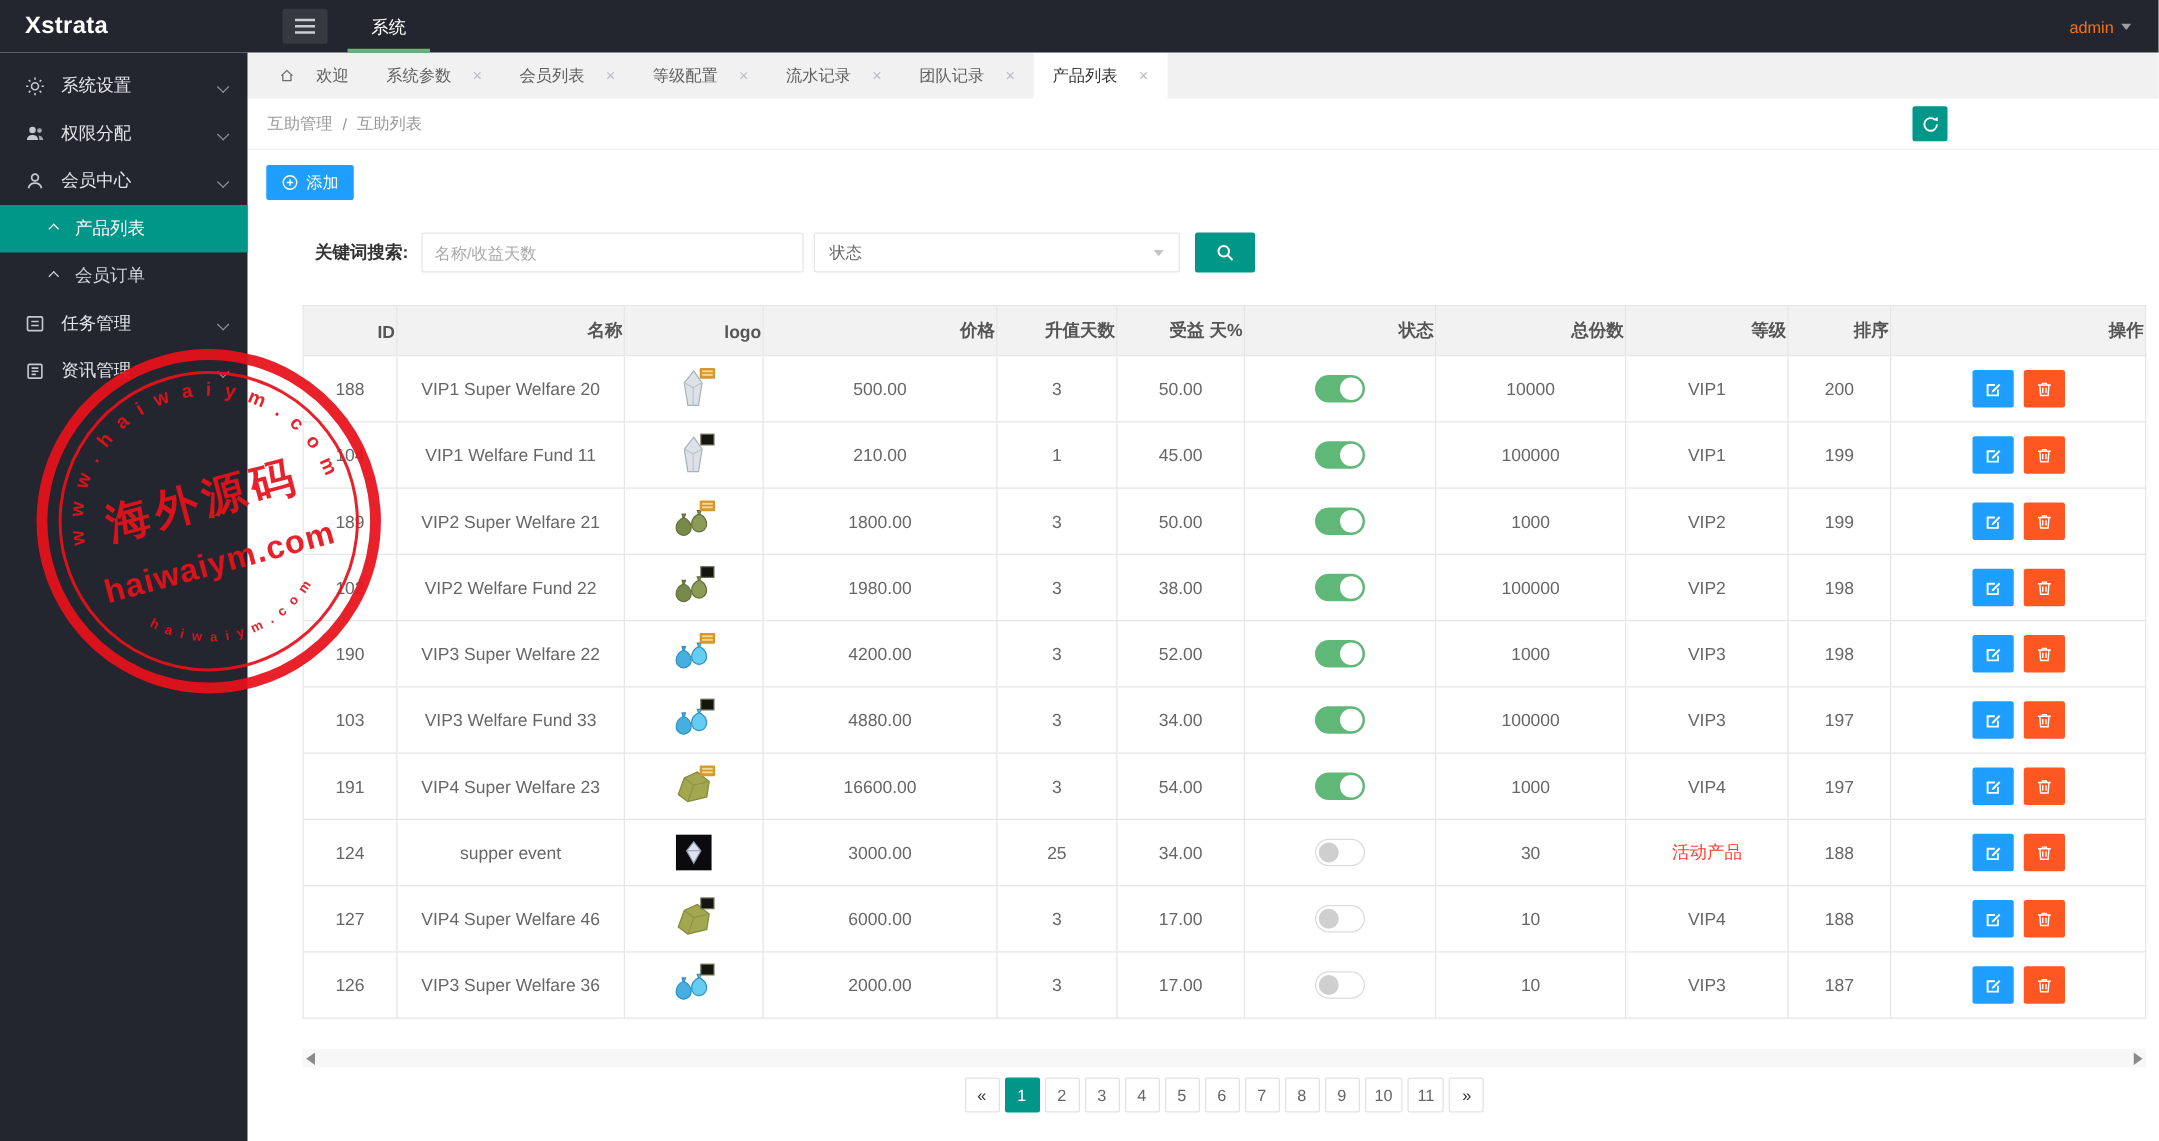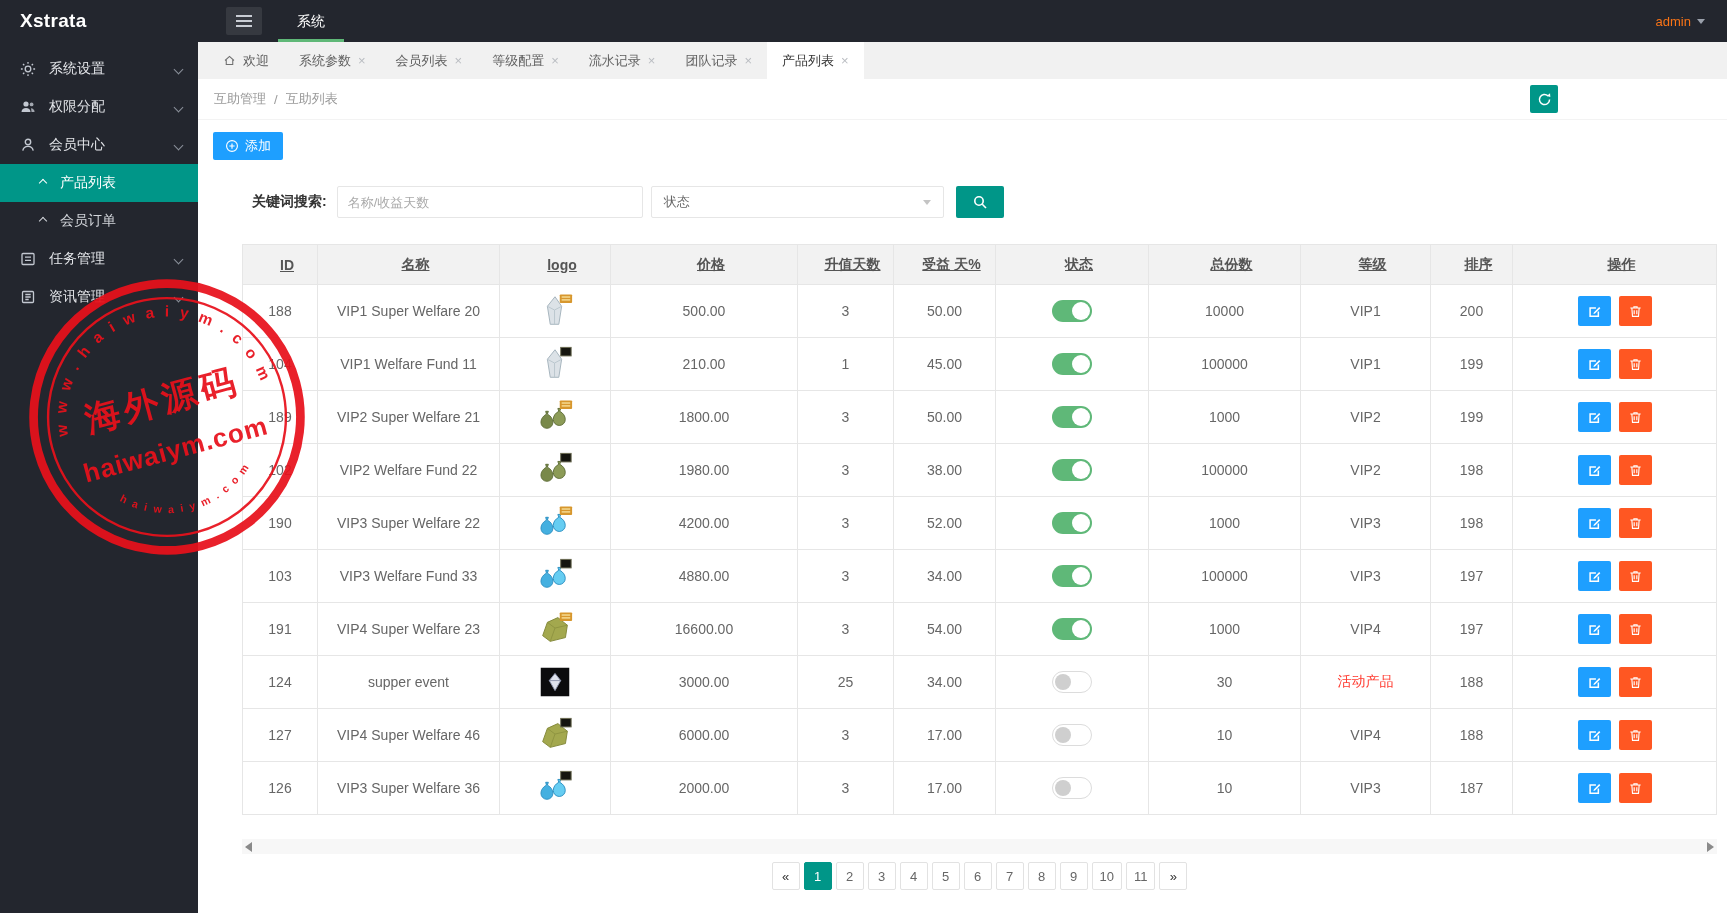--- a/index.html
+++ b/index.html
@@ -25,21 +25,21 @@
   .side-item .icon svg { width:16px; height:16px; display:block; }
   .chev { width:7px; height:7px; border-left:1.5px solid #8b909b; border-bottom:1.5px solid #8b909b; display:inline-block; flex:none; }
   .chev.left { transform:rotate(-45deg); margin-left:auto; }
   .chev.down { transform:rotate(45deg); margin-left:auto; margin-top:-3px; }
   .side-sub { height:38px; display:flex; align-items:center; padding-left:40px; color:#d2d5da; font-size:14px; cursor:pointer; }
   .side-sub .arrow { width:6px; height:6px; border-left:1.5px solid currentColor; border-bottom:1.5px solid currentColor; transform:rotate(135deg); margin-right:14px; flex:none; }
   .side-sub.active { background:#009688; color:#fff; }
   
   .main { position:absolute; left:198px; top:42px; right:0; bottom:0; background:#fff; }
   .tabbar { height:37px; background:#f1f1f1; display:flex; align-items:stretch; padding-left:10px; }
-  .tab { display:flex; align-items:center; padding:0 15px; font-size:13px; color:#5f5f5f; cursor:pointer; gap:7px; }
+  .tab { display:flex; align-items:center; padding:0 15px; font-size:13px; color:#5f5f5f; cursor:pointer; gap:17px; }
   .tab.active { background:#fff; color:#333; }
   .tab .close { color:#b9bcc1; font-size:13px; }
   .tab .home { color:#6f6f6f; width:13px; height:13px; }
   .tab .home svg { width:13px; height:13px; display:block; }
   .crumbrow { height:41px; background:#fff; border-bottom:1px solid #f3f3f3; display:flex; align-items:center; padding-left:16px; font-size:13px; color:#999; position:relative; }
   .crumbrow .sep { margin:0 8px; }
   .btn-refresh { position:absolute; right:169px; top:6px; width:28px; height:28px; background:#009688; border:none; border-radius:2px;
     display:flex; align-items:center; justify-content:center; cursor:pointer; }
   .btn-refresh svg { width:15px; height:15px; }
   .content { padding:12px 0 0 15px; }
@@ -52,21 +52,21 @@
   .keyword { margin-left:10px; width:306px; height:32px; border:1px solid #e6e6e6; border-radius:2px; padding:0 10px; font-size:13px; color:#666; outline:none; }
   .keyword::placeholder { color:#aaa; }
   .select { margin-left:8px; width:293px; height:32px; border:1px solid #e6e6e6; border-radius:2px; display:flex; align-items:center;
     padding:0 12px; color:#666; font-size:13px; position:relative; background:#fff; cursor:pointer; }
   .select .caret-down { position:absolute; right:12px; border-top-color:#c4c4c4; }
   .btn-search { margin-left:12px; width:48px; height:32px; background:#009688; border:none; border-radius:2px;
     display:flex; align-items:center; justify-content:center; cursor:pointer; }
   .btn-search svg { width:16px; height:16px; }
   
   table.grid { border-collapse:collapse; table-layout:fixed; width:1475px; margin:26px 0 0 29px; }
-  .grid th { background:#f2f2f2; border:1px solid #e6e6e6; height:40px; text-align:center; padding-left:15px; font-size:14px; color:#555; font-weight:700;text-decoration:underline; }
+  .grid th { background:#f2f2f2; border:1px solid #e6e6e6; height:40px; text-align:right; padding-left:15px; font-size:14px; color:#555; font-weight:700; }
   .grid td { border:1px solid #e6e6e6; height:53px; text-align:center; font-size:14px; color:#666; padding:0; }
   .level-red { color:#ff3b30; }
   .logo-img { width:38px; height:38px; vertical-align:middle; }
   .toggle { width:40px; height:22px; border-radius:11px; position:relative; display:inline-block; cursor:pointer; vertical-align:middle; }
   .toggle.on { background:#5FB878; }
   .toggle.on .knob { position:absolute; right:2px; top:2px; width:18px; height:18px; border-radius:50%; background:#fff; }
   .toggle.off { background:#fff; border:1px solid #dcdcdc; }
   .toggle.off .knob { position:absolute; left:2px; top:2px; width:16px; height:16px; border-radius:50%; background:#cfcfcf; }
   .op-btn { width:33px; height:30px; border:none; border-radius:2px; display:inline-flex; align-items:center; justify-content:center; cursor:pointer; margin:0 4px; vertical-align:middle; }
   .op-btn svg { width:15px; height:15px; }

